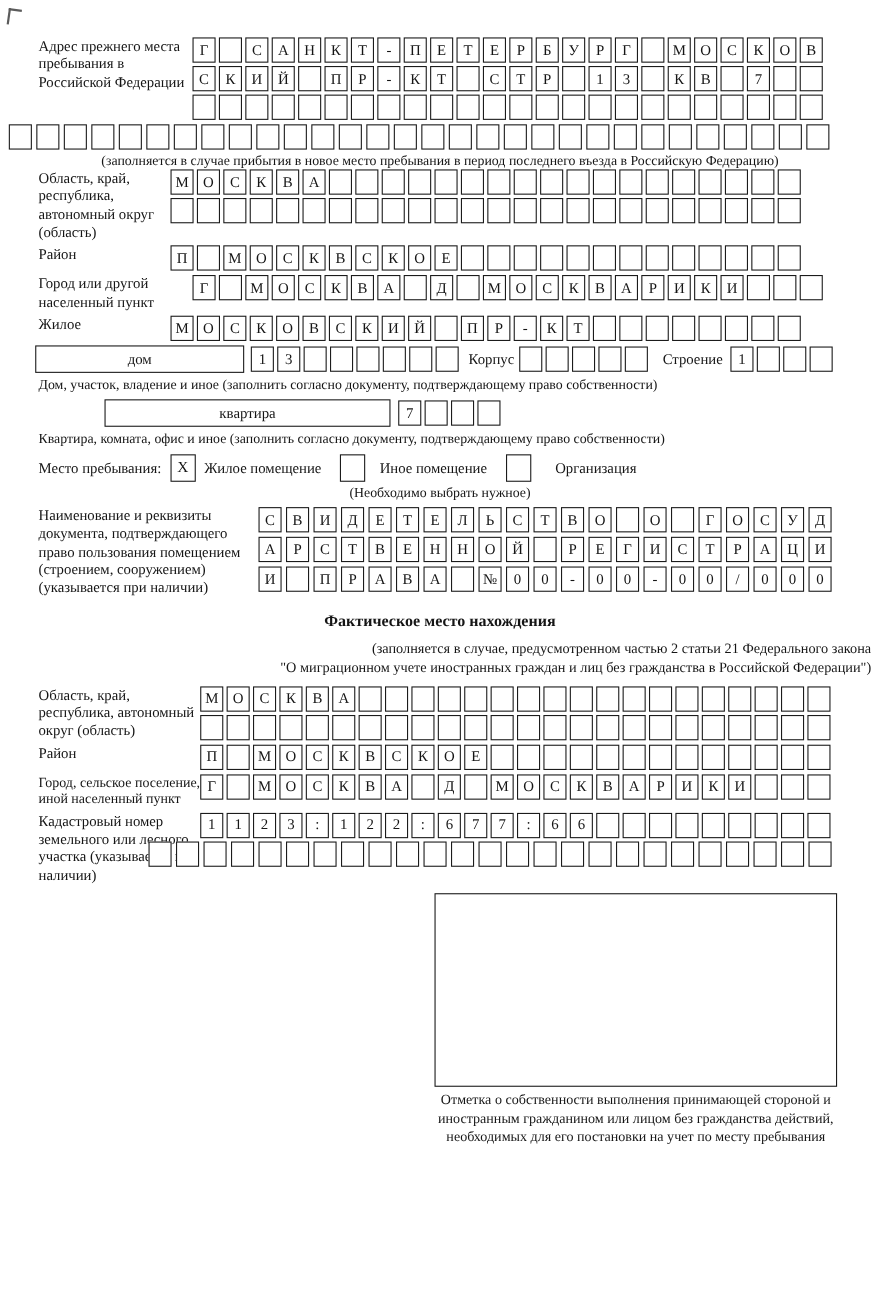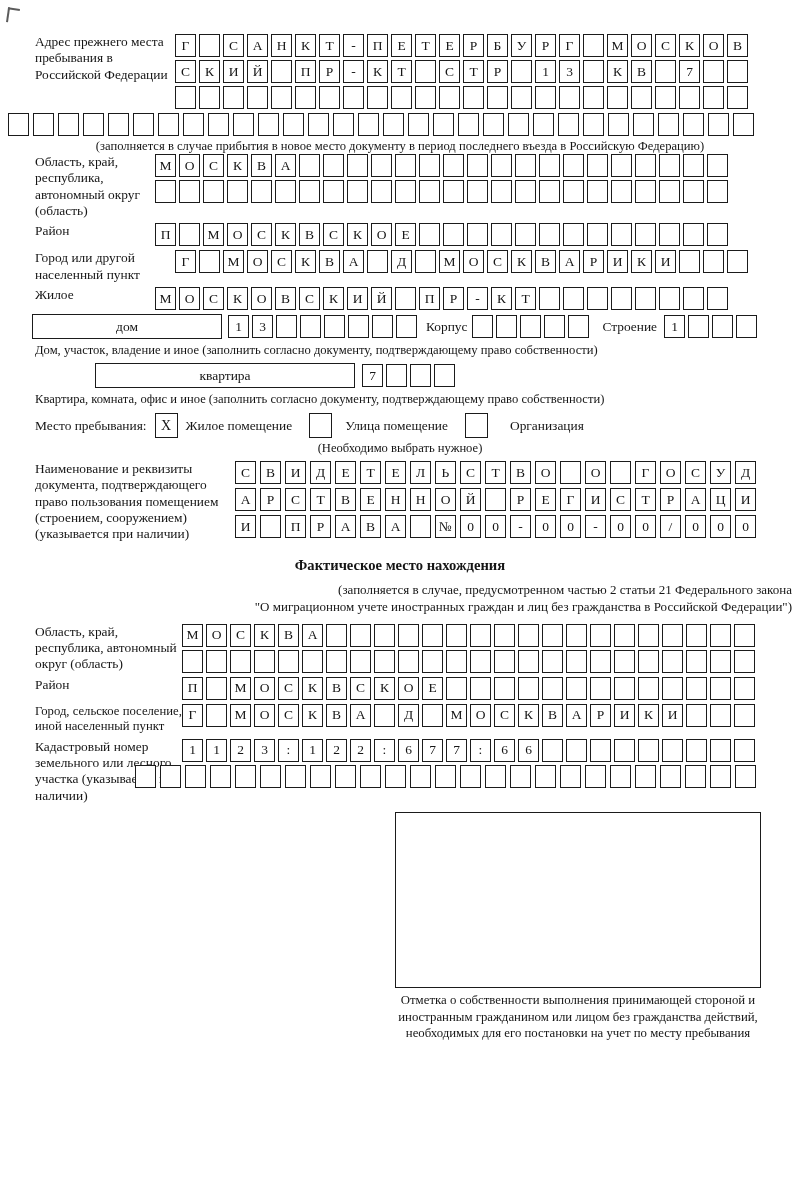--- a/index.html
+++ b/index.html
@@ -147,21 +147,21 @@
       <span class="cell"></span>
       <span class="cell"></span>
       <span class="cell"></span>
       <span class="cell"></span>
       <span class="cell"></span>
       <span class="cell"></span>
       <span class="cell"></span>
       <span class="cell"></span>
       <span class="cell"></span>
     </div>
-  <div class="note-center">(заполняется в случае прибытия в новое место документу в период последнего въезда в Российскую Федерацию)</div>
+  <div class="note-center">(заполняется в случае прибытия в новое место пребывания в период последнего въезда в Российскую Федерацию)</div>
 
 
   <div class="row">
     <div class="label w120">Область, край, республика, автономный округ (область)</div>
     <div class="rowscol">
       <div class="cells">
           <span class="cell">М</span>
           <span class="cell">О</span>
           <span class="cell">С</span>
           <span class="cell">К</span>
@@ -344,21 +344,21 @@
         <span class="cell"></span>
       </div>
   </div>
   <div class="caption">Квартира, комната, офис и иное (заполнить согласно документу, подтверждающему право собственности)</div>
 
   <div class="mesto-row" style="margin-left:27px;">
     <div class="inline-lbl">Место пребывания:</div>
     <div class="cb" style="margin-left:8px;">X</div>
     <div class="inline-lbl" style="margin-left:8px;">Жилое помещение</div>
     <div class="cb" style="margin-left:17px;"></div>
-    <div class="inline-lbl" style="margin-left:13px;">Улица помещение</div>
+    <div class="inline-lbl" style="margin-left:13px;">Иное помещение</div>
     <div class="cb" style="margin-left:17px;"></div>
     <div class="inline-lbl" style="margin-left:22px;">Организация</div>
   </div>
   <div class="note-center">(Необходимо выбрать нужное)</div>
 
   <div class="row" style="margin-top:5px;">
     <div class="label w200">Наименование и реквизиты документа, подтверждающего право пользования помещением (строением, сооружением) (указывается при наличии)</div>
     <div class="rowscol" style="gap:4px;">
       <div class="cells gap4">
           <span class="cell">С</span>

